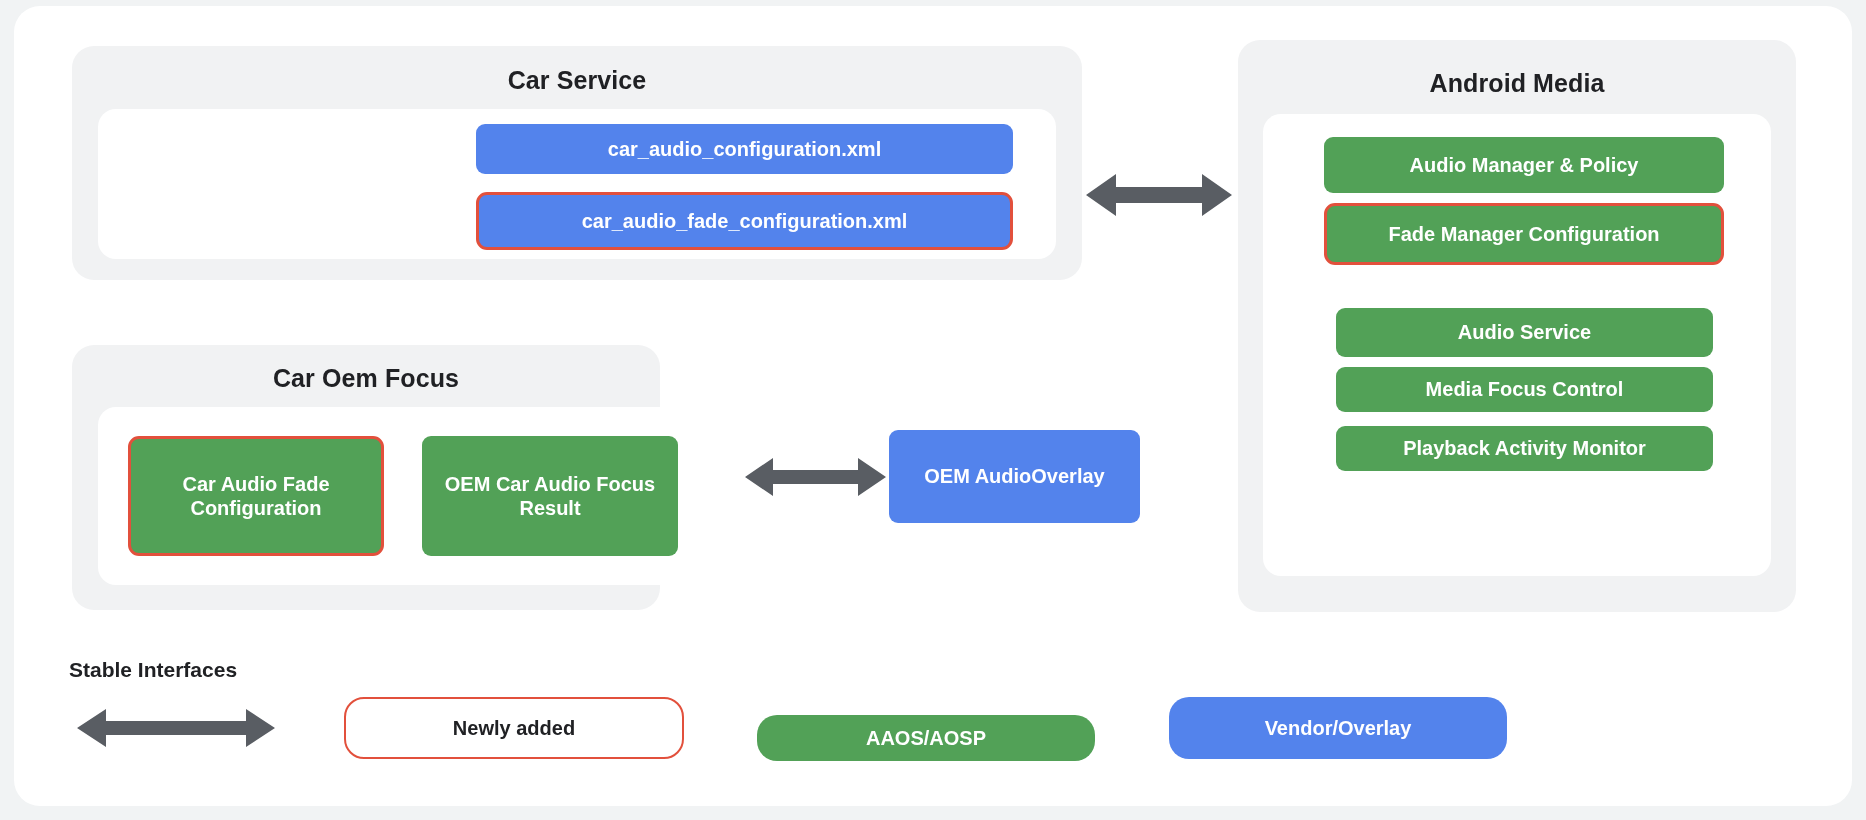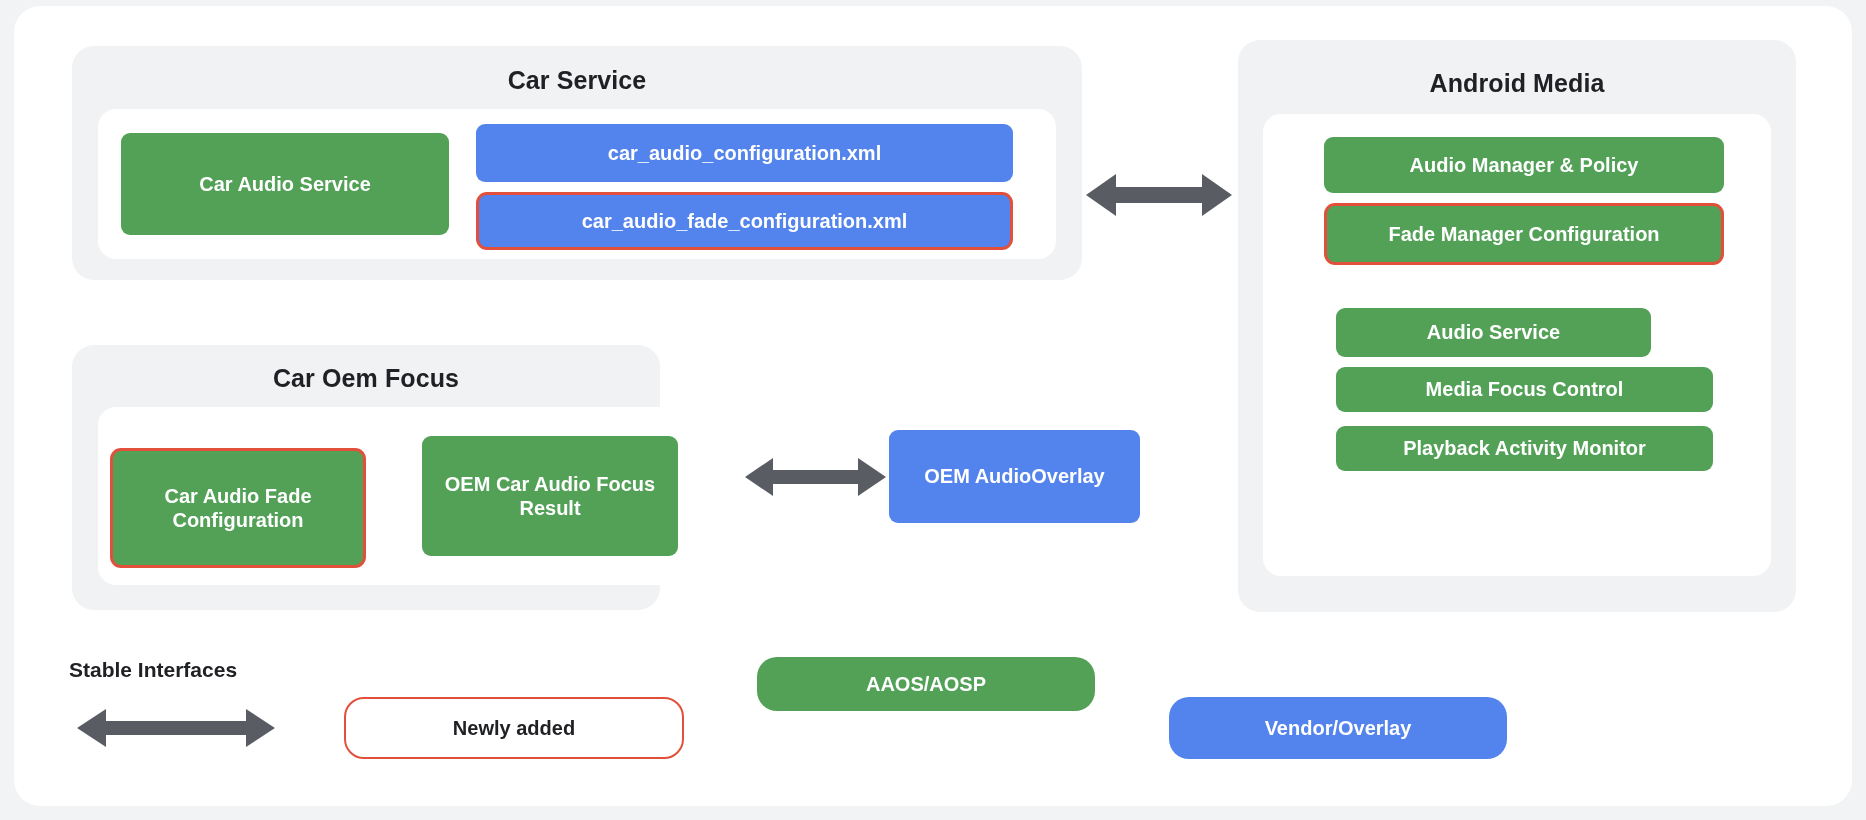--- a/index.html
+++ b/index.html
@@ -101,47 +101,46 @@
 </head>
 <body>
 
 <div class="page-card">
 
   <div class="group" style="left:58px; top:40px; width:1010px; height:234px;">
     <div class="group-title" style="top:20px;">Car Service</div>
 
     <div class="inner-card" style="left:26px; top:63px; width:958px; height:150px;"></div>
 
-    <div class="block green" style="left:49px; top:87px; width:328px; height:102px;">Car Audio Service</div>
 
-    <div class="block blue" style="left:404px; top:78px; width:537px; height:58px;">car_audio_configuration.xml</div>
+    <div class="block blue" style="left:404px; top:78px; width:537px; height:50px;">car_audio_configuration.xml</div>
 
     <div class="block blue outlined" style="left:404px; top:146px; width:537px; height:58px;">car_audio_fade_configuration.xml</div>
   </div>
 
   <div class="group" style="left:58px; top:339px; width:588px; height:265px;">
     <div class="group-title" style="top:19px;">Car Oem Focus</div>
 
     <div class="inner-card" style="left:26px; top:62px; width:616px; height:178px;"></div>
 
-    <div class="block green outlined" style="left:38px; top:91px; width:256px; height:120px;margin-top:12px;">Car Audio Fade Configuration</div>
+    <div class="block green outlined" style="left:56px; top:91px; width:256px; height:120px;">Car Audio Fade Configuration</div>
 
     <div class="block green" style="left:350px; top:91px; width:256px; height:120px;">OEM Car Audio Focus Result</div>
   </div>
 
   <div class="group" style="left:1224px; top:34px; width:558px; height:572px;">
     <div class="group-title" style="top:29px;">Android Media</div>
 
     <div class="inner-card" style="left:25px; top:74px; width:508px; height:462px;"></div>
 
     <div class="block green" style="left:86px; top:97px; width:400px; height:56px;">Audio Manager &amp; Policy</div>
 
     <div class="block green outlined" style="left:86px; top:163px; width:400px; height:62px;">Fade Manager Configuration</div>
 
-    <div class="block green" style="left:98px; top:268px; width:315px; height:49px;">Audio Service</div>
+    <div class="block green" style="left:98px; top:268px; width:377px; height:49px;">Audio Service</div>
 
     <div class="block green" style="left:98px; top:327px; width:377px; height:45px;">Media Focus Control</div>
 
     <div class="block green" style="left:98px; top:386px; width:377px; height:45px;">Playback Activity Monitor</div>
   </div>
 
   <div class="block blue" style="left:875px; top:424px; width:251px; height:93px; flex-direction:row;">
     <span>OEM Audio</span>
     <span>Overlay</span>
   </div>
@@ -161,17 +160,17 @@
   <div class="legend-label" style="left:55px; top:652px;">Stable Interfaces</div>
 
   <div class="arrow" style="left:63px; top:701px;">
     <svg width="198" height="42" viewBox="0 0 198 42" aria-hidden="true">
       <path d="M0 21 L29 2 L29 14 L169 14 L169 2 L198 21 L169 40 L169 28 L29 28 L29 40 Z" fill="#595d63"></path>
     </svg>
   </div>
 
   <div class="legend-chip newly" style="left:330px; top:691px; width:340px; height:62px;">Newly added</div>
 
-  <div class="legend-chip green" style="left:743px; top:651px; width:338px; height:54px;">AAOS/AOSP</div>
+  <div class="legend-chip green" style="left:743px; top:709px; width:338px; height:46px;">AAOS/AOSP</div>
 
   <div class="legend-chip blue" style="left:1155px; top:691px; width:338px; height:62px;">Vendor/Overlay</div>
 
 </div>
 
 </body></html>

